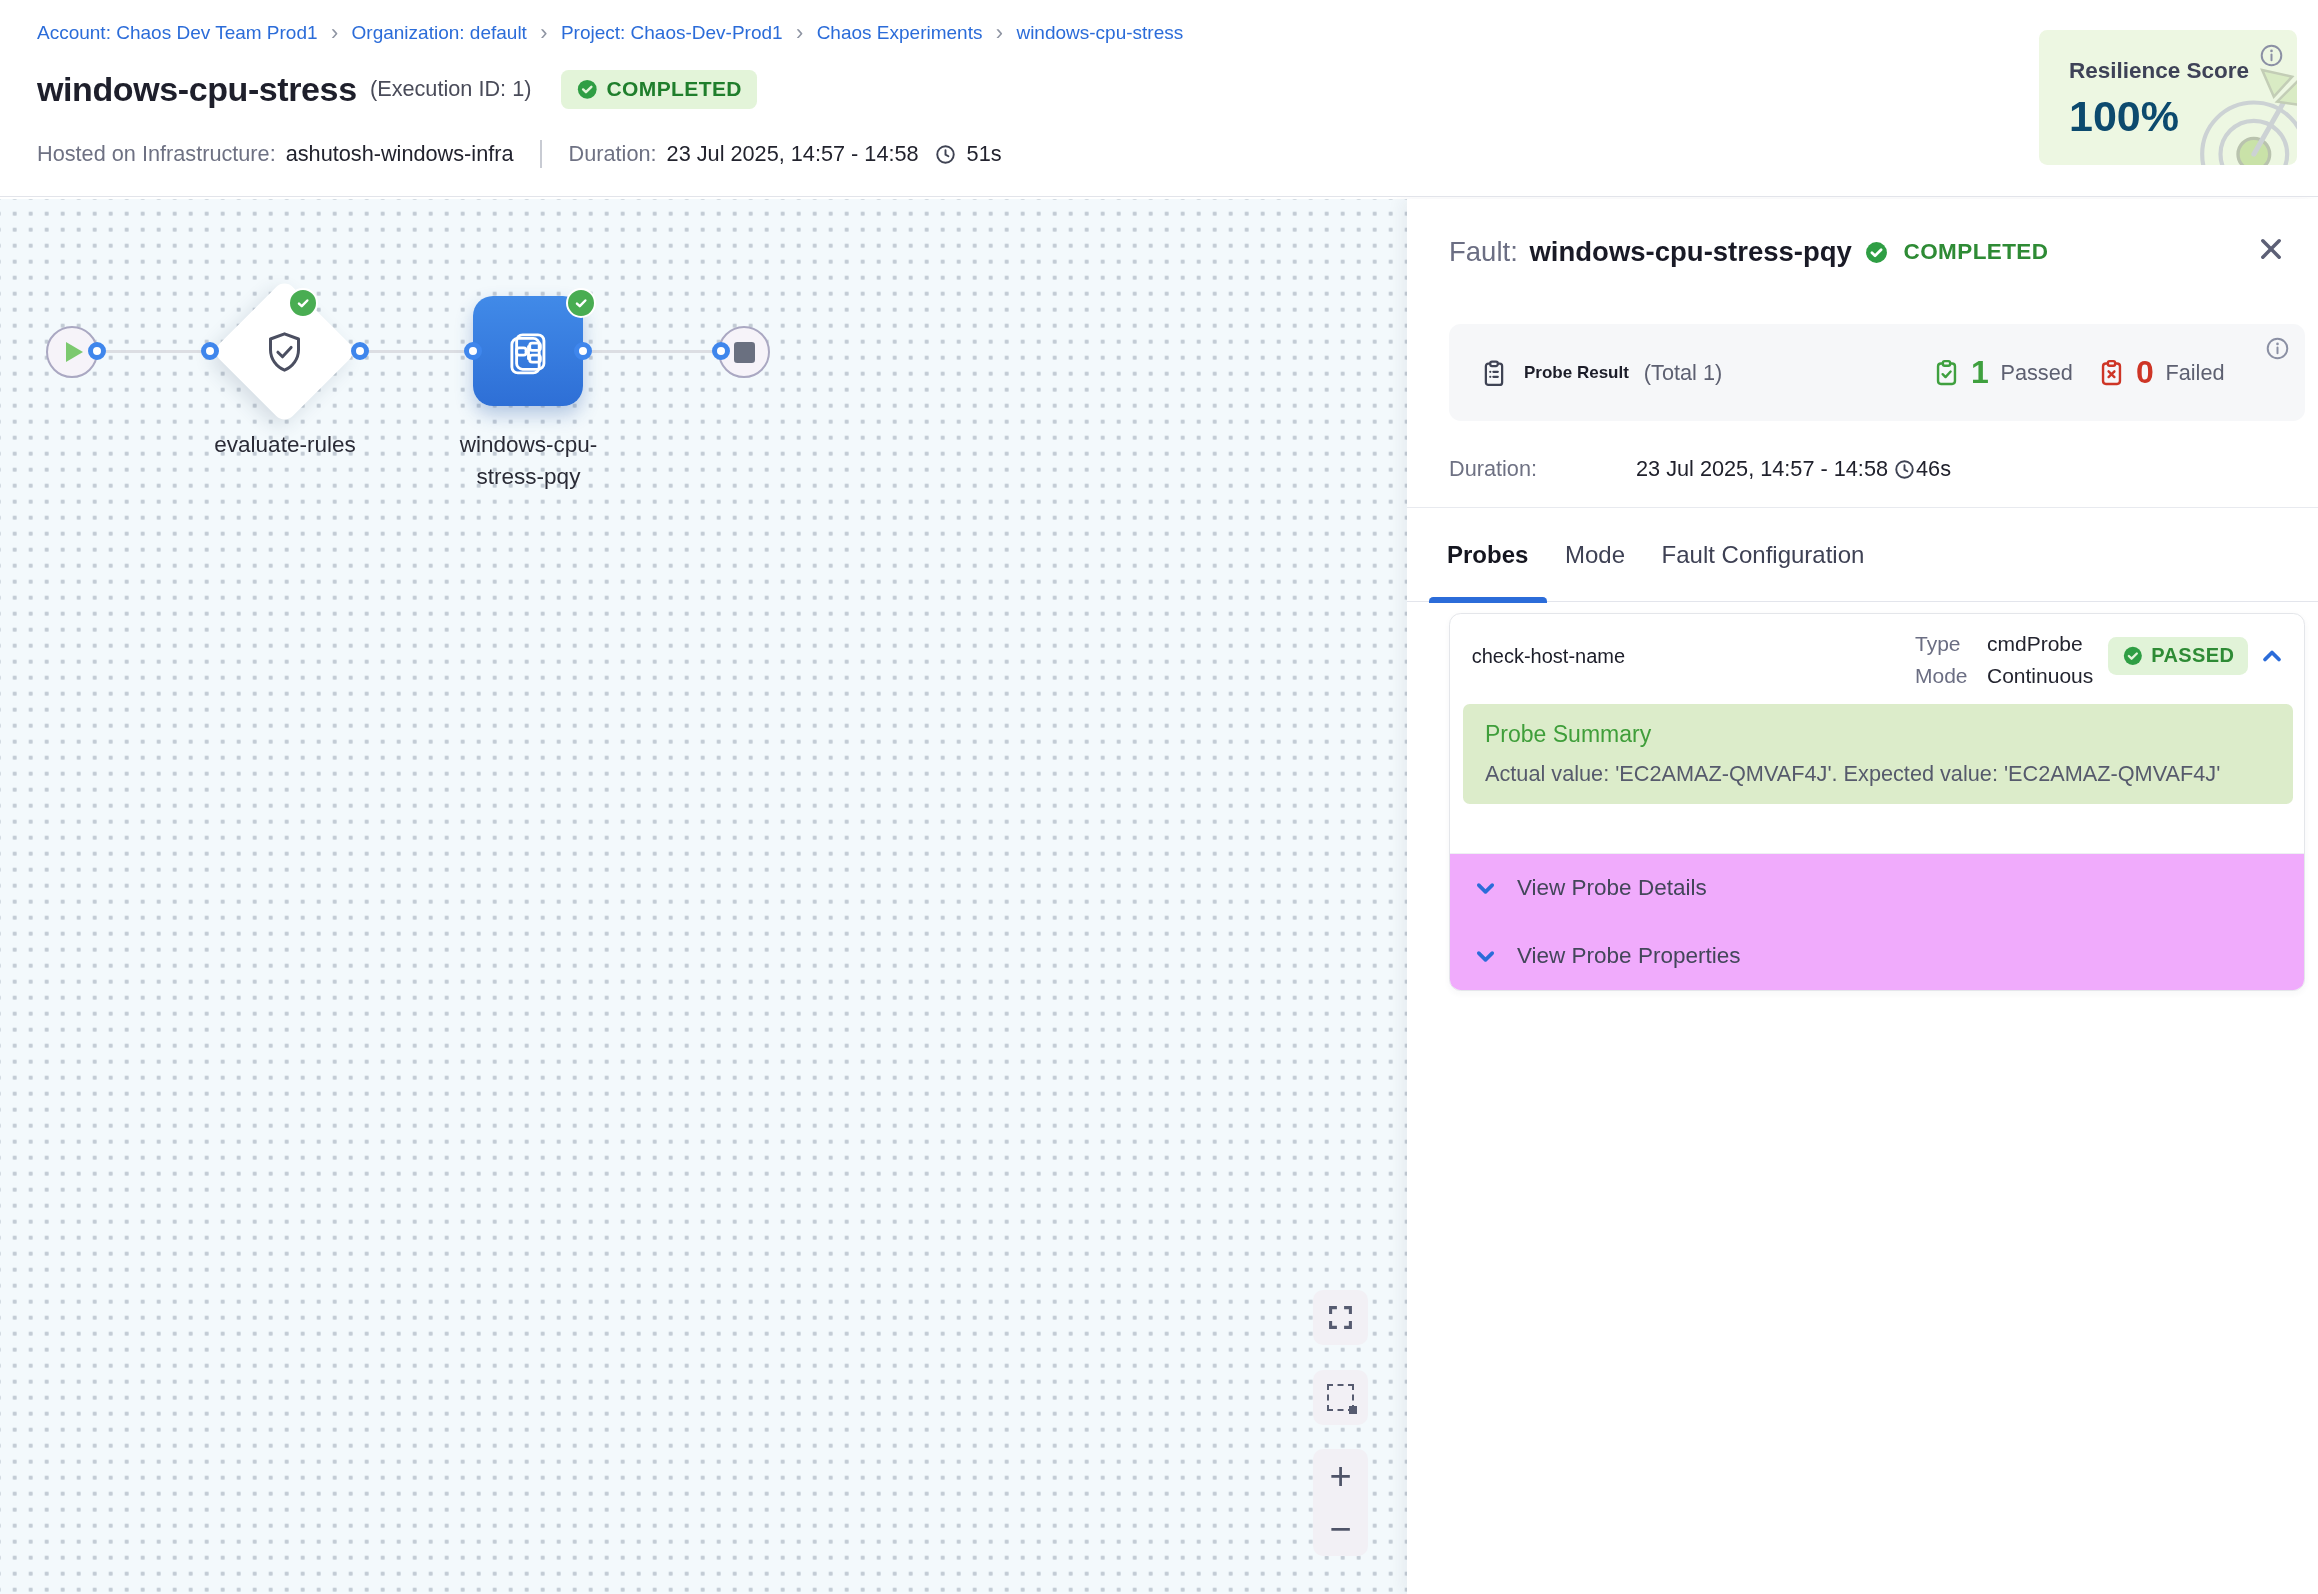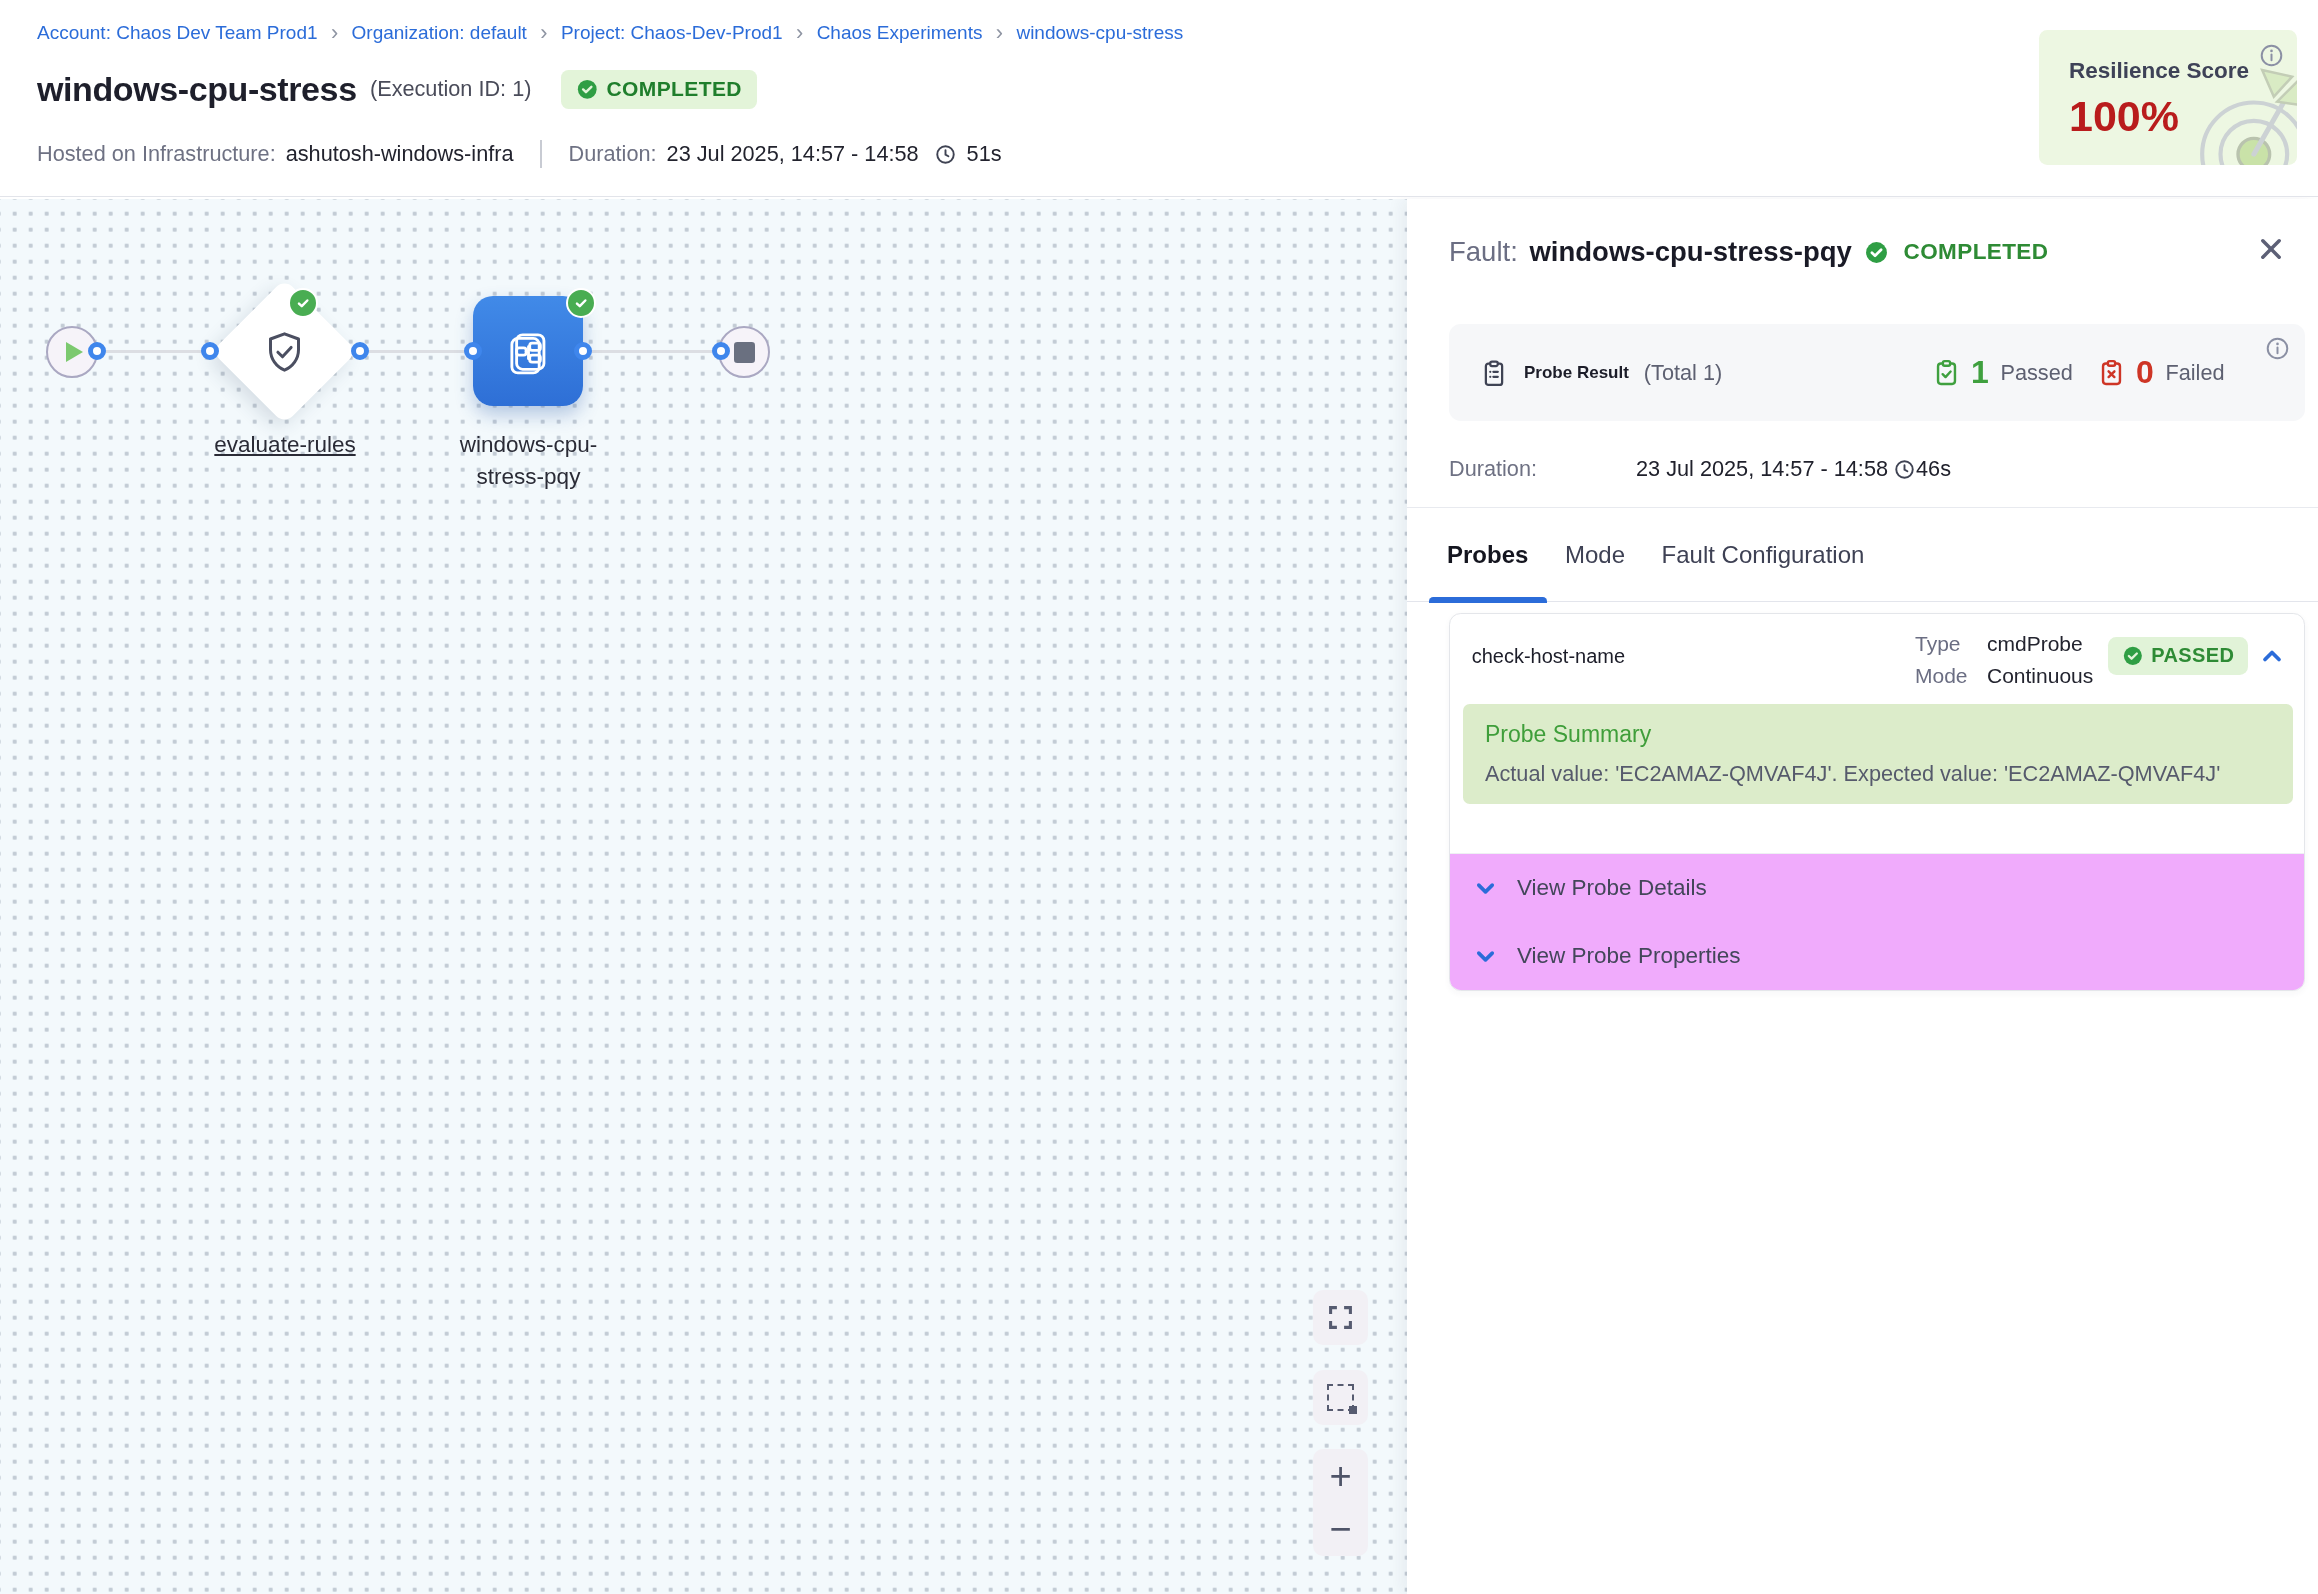--- a/index.html
+++ b/index.html
@@ -22,21 +22,21 @@
   .meta-row { position:absolute; left:37px; top:140px; display:flex; align-items:center; gap:10px; font-size:21.7px; }
   .meta-label { color:#6e7183; }
   .meta-value { color:#22232e; }
   .meta-divider { width:1.7px; height:28px; background:#c8cbd3; margin:0 16.7px; }
   .clock-icon { display:inline-flex; margin-left:5px; color:#3f4353; }
 
   
   .resilience-card { position:absolute; left:2039px; top:30px; width:258px; height:135px;
     background:#edf7e2; border-radius:8.3px; overflow:hidden; }
   .resilience-label { position:absolute; left:30px; top:28px; font-size:22.5px; font-weight:600; color:#3e4257; }
-  .resilience-value { position:absolute; left:30px; top:62px; font-size:43px; font-weight:800; color:#b91c1c; }
+  .resilience-value { position:absolute; left:30px; top:62px; font-size:43px; font-weight:800; color:#0c4a6e; }
   .resilience-card .info-icon { position:absolute; right:13.3px; top:13.3px; }
   .target-art { position:absolute; right:-6.7px; bottom:-10px; }
 
   .info-icon { width:25px; height:25px; color:#8b90a4; cursor:pointer; }
 
   
   .canvas { position:absolute; left:0; top:199px; width:1407px; height:1395px;
     background-color:#f3f9fc;
     background-image:radial-gradient(circle, #c3ccd5 2px, rgba(0,0,0,0) 2.5px);
     background-size:16px 16px; background-position:6.7px 6.7px; }
@@ -58,21 +58,21 @@
     border-radius:20px; background:linear-gradient(180deg,#418ae8,#2e6fd6);
     box-shadow:0 8.3px 18.3px rgba(40,90,170,0.30); z-index:1; cursor:pointer;
     display:flex; align-items:center; justify-content:center; }
   .conn-dot { position:absolute; top:143px; width:18.3px; height:18.3px; border-radius:50%;
     background:#fff; border:5px solid #3f86ec; z-index:2; }
   .node-badge { position:absolute; top:89px; width:30px; height:30px; border-radius:50%;
     background:#49ad52; border:2.5px solid #fff; z-index:3;
     display:flex; align-items:center; justify-content:center; }
   .node-label { position:absolute; top:230px; font-size:22.5px; line-height:32px; color:#2a2b36;
     text-align:center; }
-  .label-eval { left:185px; width:200px;text-decoration:underline; }
+  .label-eval { left:185px; width:200px; }
   .label-fault { left:445px; width:167px; }
 
   .canvas-btn { position:absolute; left:1313px; width:55px; height:55px; background:#f2f0f5;
     border-radius:10px; border:none; display:flex; align-items:center; justify-content:center;
     color:#565b70; cursor:pointer; }
   .btn-fullscreen { top:1091px; }
   .btn-marquee { top:1171px; }
   .zoom-pill { position:absolute; left:1313px; top:1250px; width:55px; height:107px;
     background:#f2f0f5; border-radius:10px; display:flex; flex-direction:column; }
   .zoom-pill button { flex:1; background:none; border:none; font-size:38px; font-weight:300;

